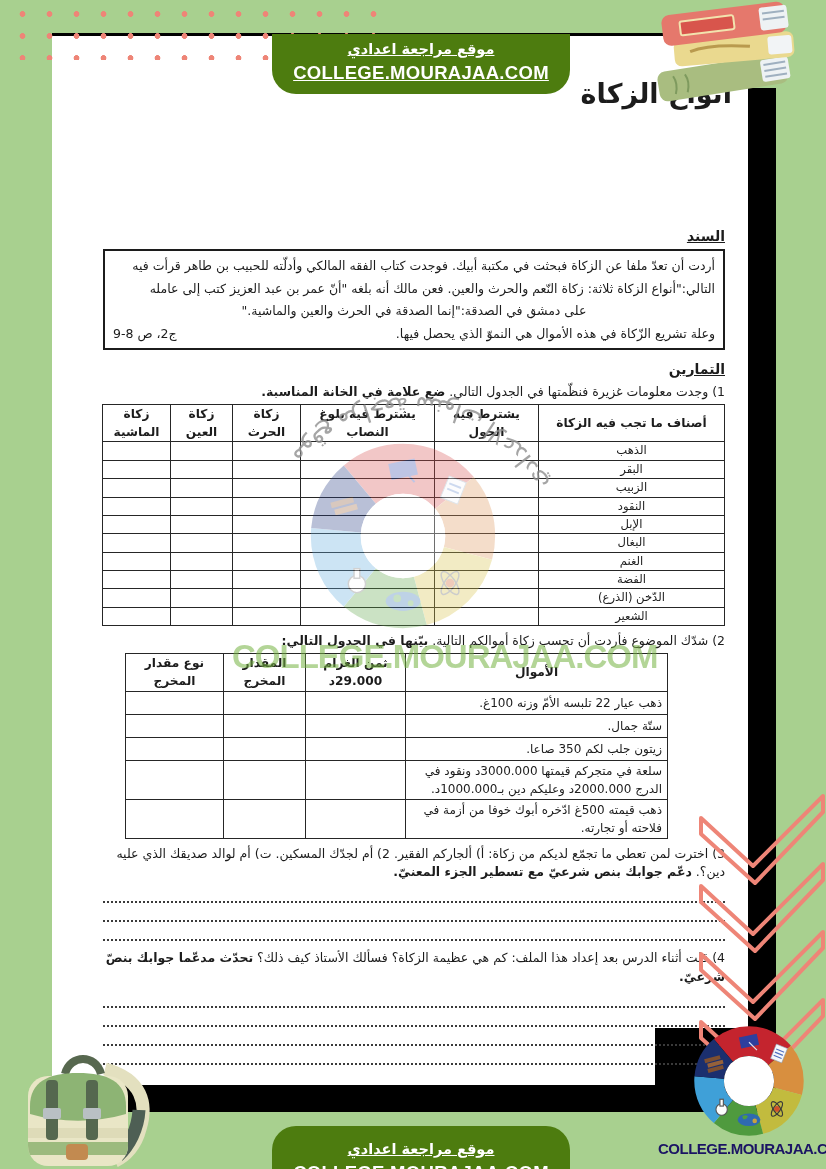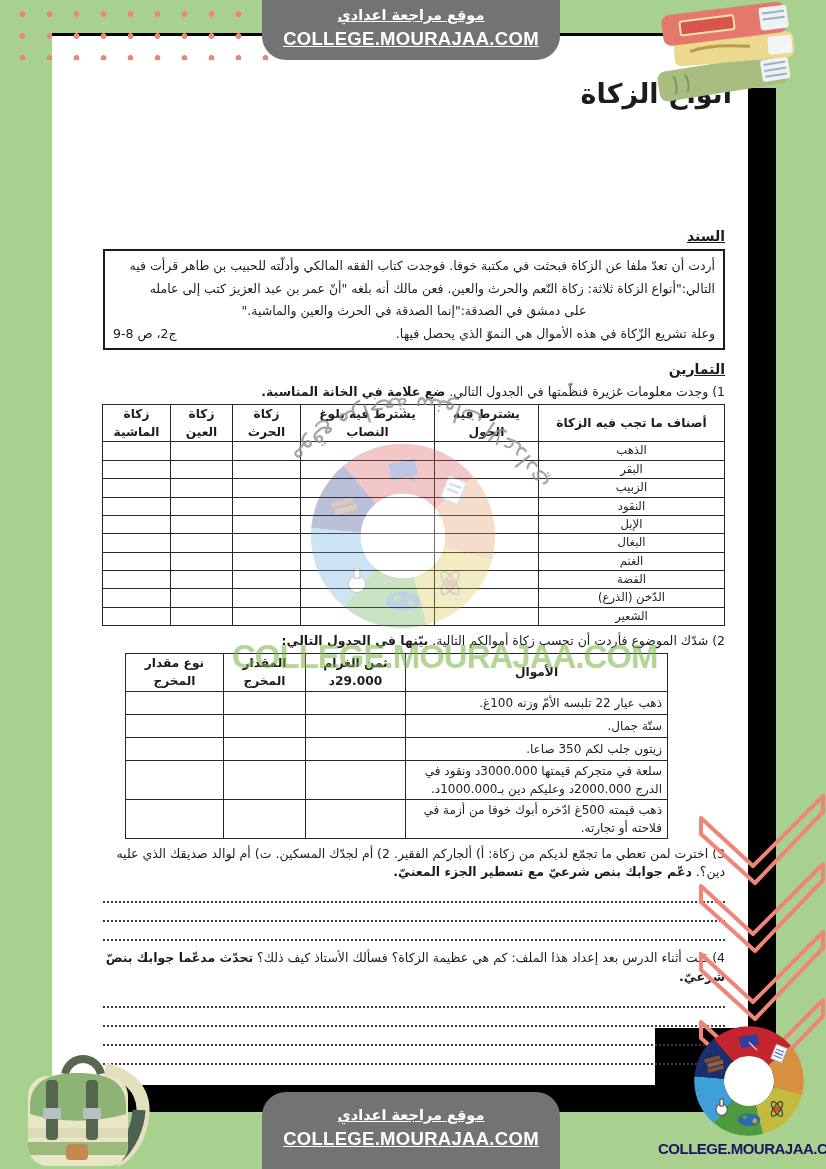--- a/index.html
+++ b/index.html
@@ -12,21 +12,21 @@
   .topline{position:absolute;left:52px;top:33px;width:696px;height:3px;background:#000;}
   .page{position:absolute;left:52px;top:36px;width:696px;height:1051px;background:#ffffff;}
   .rightstrip{position:absolute;left:748px;top:88px;width:28px;height:1024px;background:#000;}
   .bottomband{position:absolute;left:92px;top:1085px;width:656px;height:27px;background:#000;}
   .logoblack{position:absolute;left:655px;top:1028px;width:93px;height:57px;background:#000;}
   
   .dots{position:absolute;left:2px;top:0;width:388px;height:60px;z-index:6;
     background-image:radial-gradient(circle,#ee8577 2.6px,rgba(0,0,0,0) 3.2px);
     background-size:27px 22px;background-position:7px 3px;}
   
-  .tab{position:absolute;left:262px;width:298px;background:#737373;z-index:7;text-align:center;color:#fff;font-weight:bold;}
+  .tab{position:absolute;left:272px;width:298px;background:#4d7c0f;z-index:7;text-align:center;color:#fff;font-weight:bold;margin-top:34px;}
   .tab-top{top:0;height:60px;border-radius:0 0 24px 24px;padding-top:5px;box-sizing:border-box;}
   .tab-bottom{top:1092px;height:77px;border-radius:24px 24px 0 0;padding-top:13px;box-sizing:border-box;}
   .tab .l1{font-size:14.5px;text-decoration:underline;line-height:1.5;}
   .tab .l2{font-size:18.5px;text-decoration:underline;letter-spacing:.3px;line-height:1.35;font-family:"Liberation Sans",sans-serif;}
   
   .title{position:absolute;left:52px;top:78px;width:680px;text-align:right;z-index:2;
     font-size:27px;font-weight:bold;letter-spacing:1px;}
   
   .content{position:absolute;left:103px;top:226px;width:622px;z-index:2;
     direction:rtl;text-align:right;font-size:12.5px;line-height:1.5;}
@@ -96,21 +96,21 @@
     <rect x="34" y="16" width="54" height="14" rx="2" fill="#d8554c" stroke="#f2e3ae" stroke-width="2"></rect>
   </g>
 </svg>
 
 <div class="title">أنواع الزكاة</div>
 
 <div class="content">
 
   <div class="sec-h">السند</div>
   <div class="sanad-box">
-    <div>أردت أن تعدّ ملفا عن الزكاة فبحثت في مكتبة خوفا. فوجدت كتاب الفقه المالكي وأدلّته للحبيب بن طاهر قرأت فيه التالي:"أنواع الزكاة ثلاثة: زكاة النّعم والحرث والعين. فعن مالك أنه بلغه "أنّ عمر بن عبد العزيز كتب إلى عامله</div>
+    <div>أردت أن تعدّ ملفا عن الزكاة فبحثت في مكتبة أبيك. فوجدت كتاب الفقه المالكي وأدلّته للحبيب بن طاهر قرأت فيه التالي:"أنواع الزكاة ثلاثة: زكاة النّعم والحرث والعين. فعن مالك أنه بلغه "أنّ عمر بن عبد العزيز كتب إلى عامله</div>
     <div class="c">على دمشق في الصدقة:"إنما الصدقة في الحرث والعين والماشية."</div>
     <div class="sanad-last">
       <span>وعلة تشريع الزّكاة في هذه الأموال هي النموّ الذي يحصل فيها.</span>
       <span>ج2، ص 8-9</span>
     </div>
   </div>
 
   <div class="sec-h">التمارين</div>
 
   <div class="ex"><span>1) وجدت معلومات غزيرة فنظّمتها في الجدول التالي. </span><span class="bold">ضع علامة في الخانة المناسبة.</span></div>

